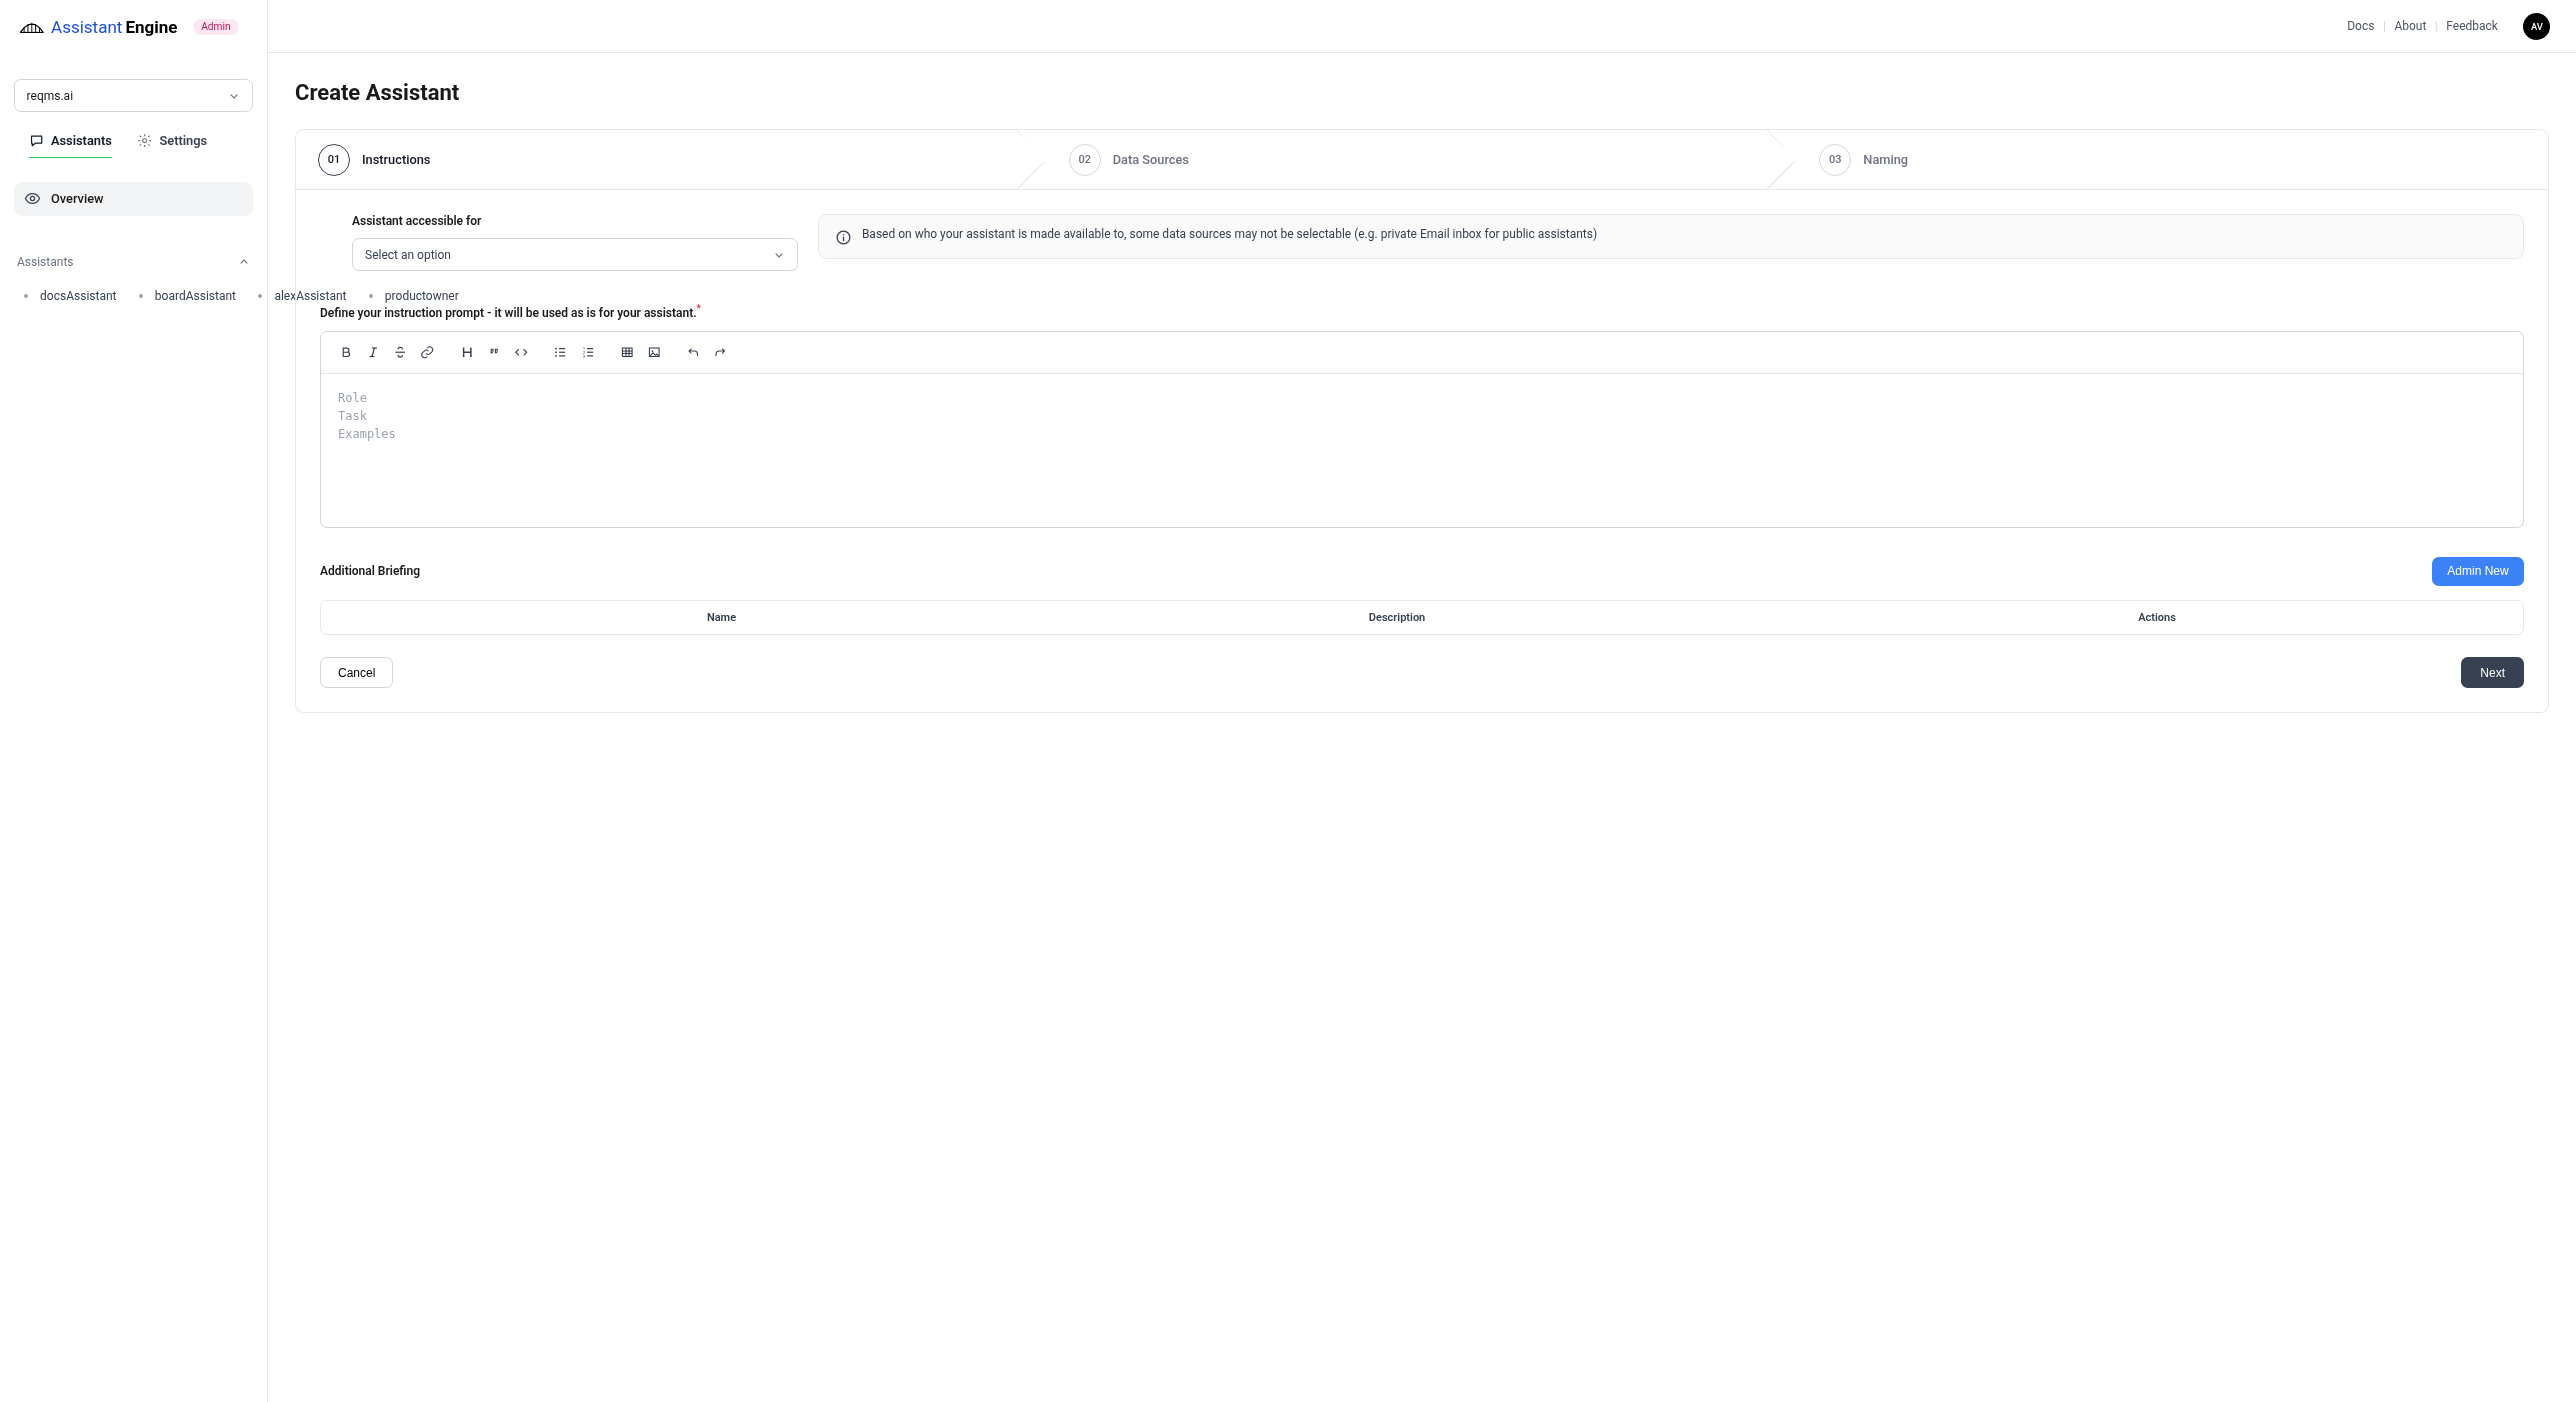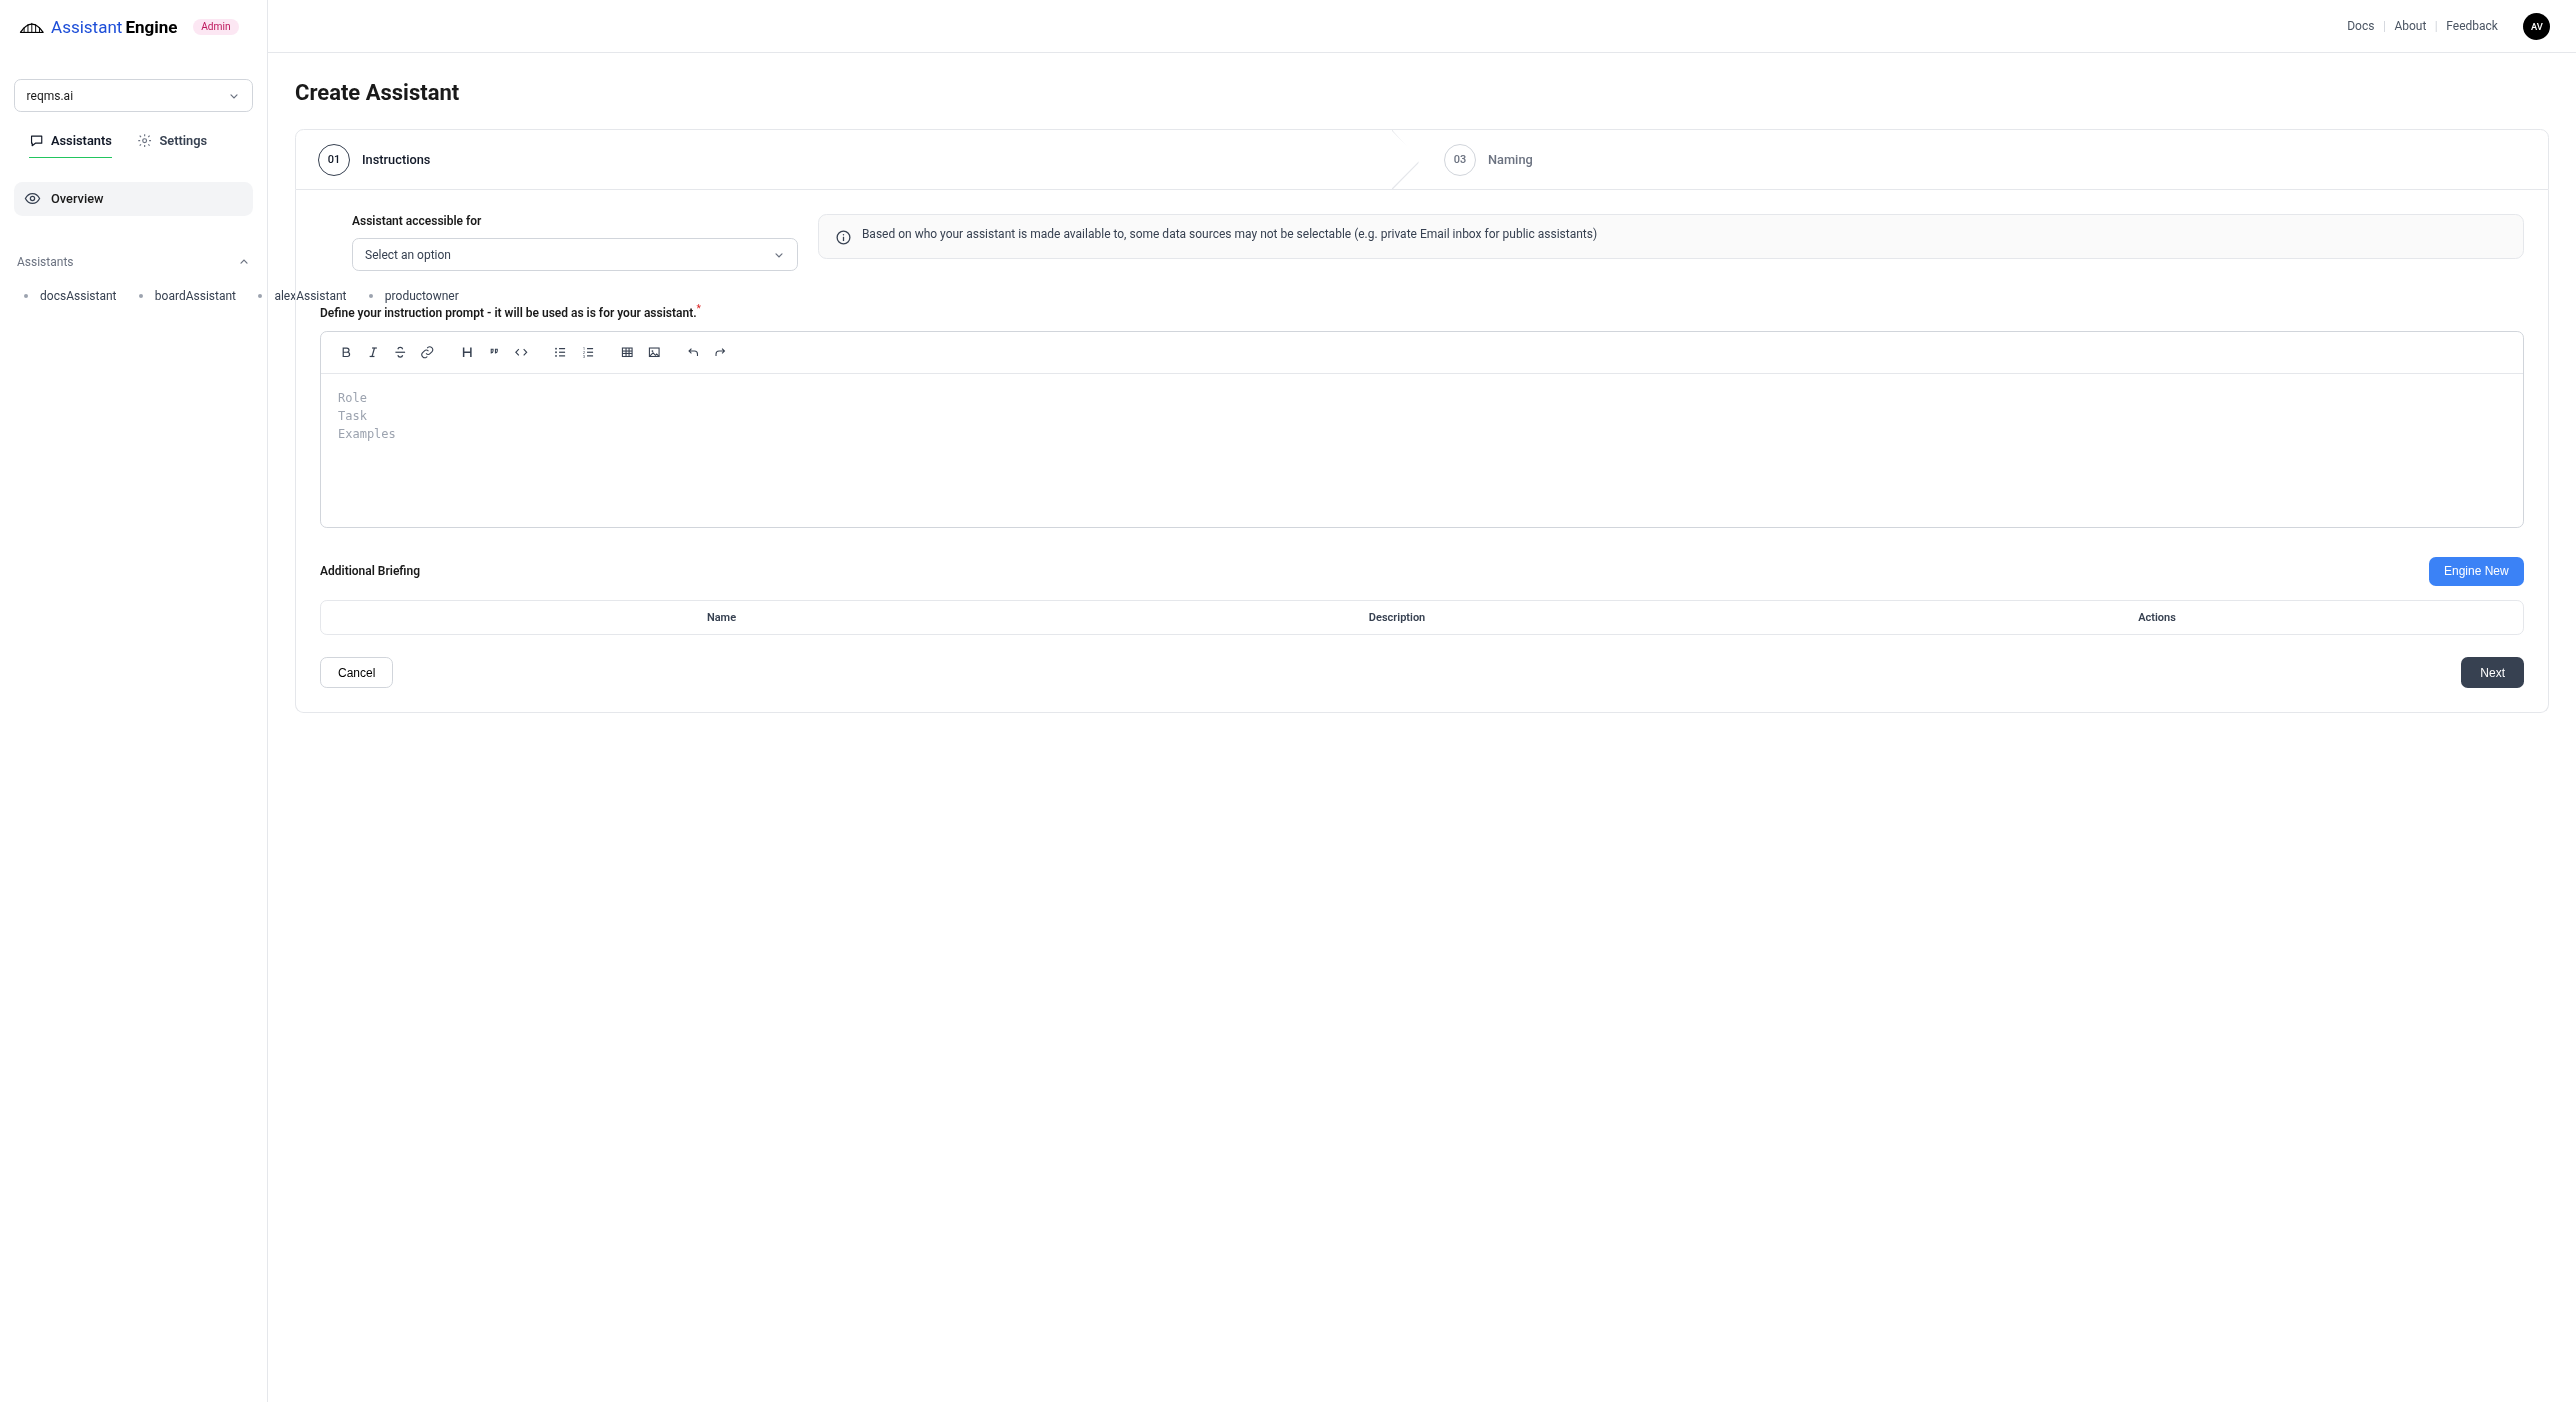--- a/index.html
+++ b/index.html
@@ -518,20 +518,29 @@
         <div class="step active">
           <div class="step-num">01</div>
           <div class="step-label">Instructions</div>
           <div class="step-arrow">
             <svg viewBox="0 0 36 72" preserveAspectRatio="none">
                 <path d="M0 0 L34 36 L0 72" stroke="#e5e7eb" stroke-width="1.5" fill="none"></path>
               </svg>
           </div>
         </div>
         <div class="step">
+          <div class="step-num">02</div>
+          <div class="step-label">Data Sources</div>
+          <div class="step-arrow">
+            <svg viewBox="0 0 36 72" preserveAspectRatio="none">
+                <path d="M0 0 L34 36 L0 72" stroke="#e5e7eb" stroke-width="1.5" fill="none"></path>
+              </svg>
+          </div>
+        </div>
+        <div class="step">
           <div class="step-num">03</div>
           <div class="step-label">Naming</div>
         </div>
       </div>
 
       <div class="panel">
         <div class="row-top">
           <div class="field-group">
             <div class="field-label">Assistant accessible for</div>
             <div class="select">
@@ -648,21 +657,21 @@
           </div>
           <div class="editor-body">
             <div class="editor-placeholder">Role
 Task
 Examples</div>
           </div>
         </div>
 
         <div class="briefing-row">
           <div class="briefing-title">Additional Briefing</div>
-          <button class="btn-primary">Engine New</button>
+          <button class="btn-primary">Admin New</button>
         </div>
 
         <div class="briefing-table">
           <div class="briefing-table-header">
             <div class="th th-blank"></div>
             <div class="th th-name">Name</div>
             <div class="th th-desc">Description</div>
             <div class="th th-actions">Actions</div>
           </div>
         </div>

